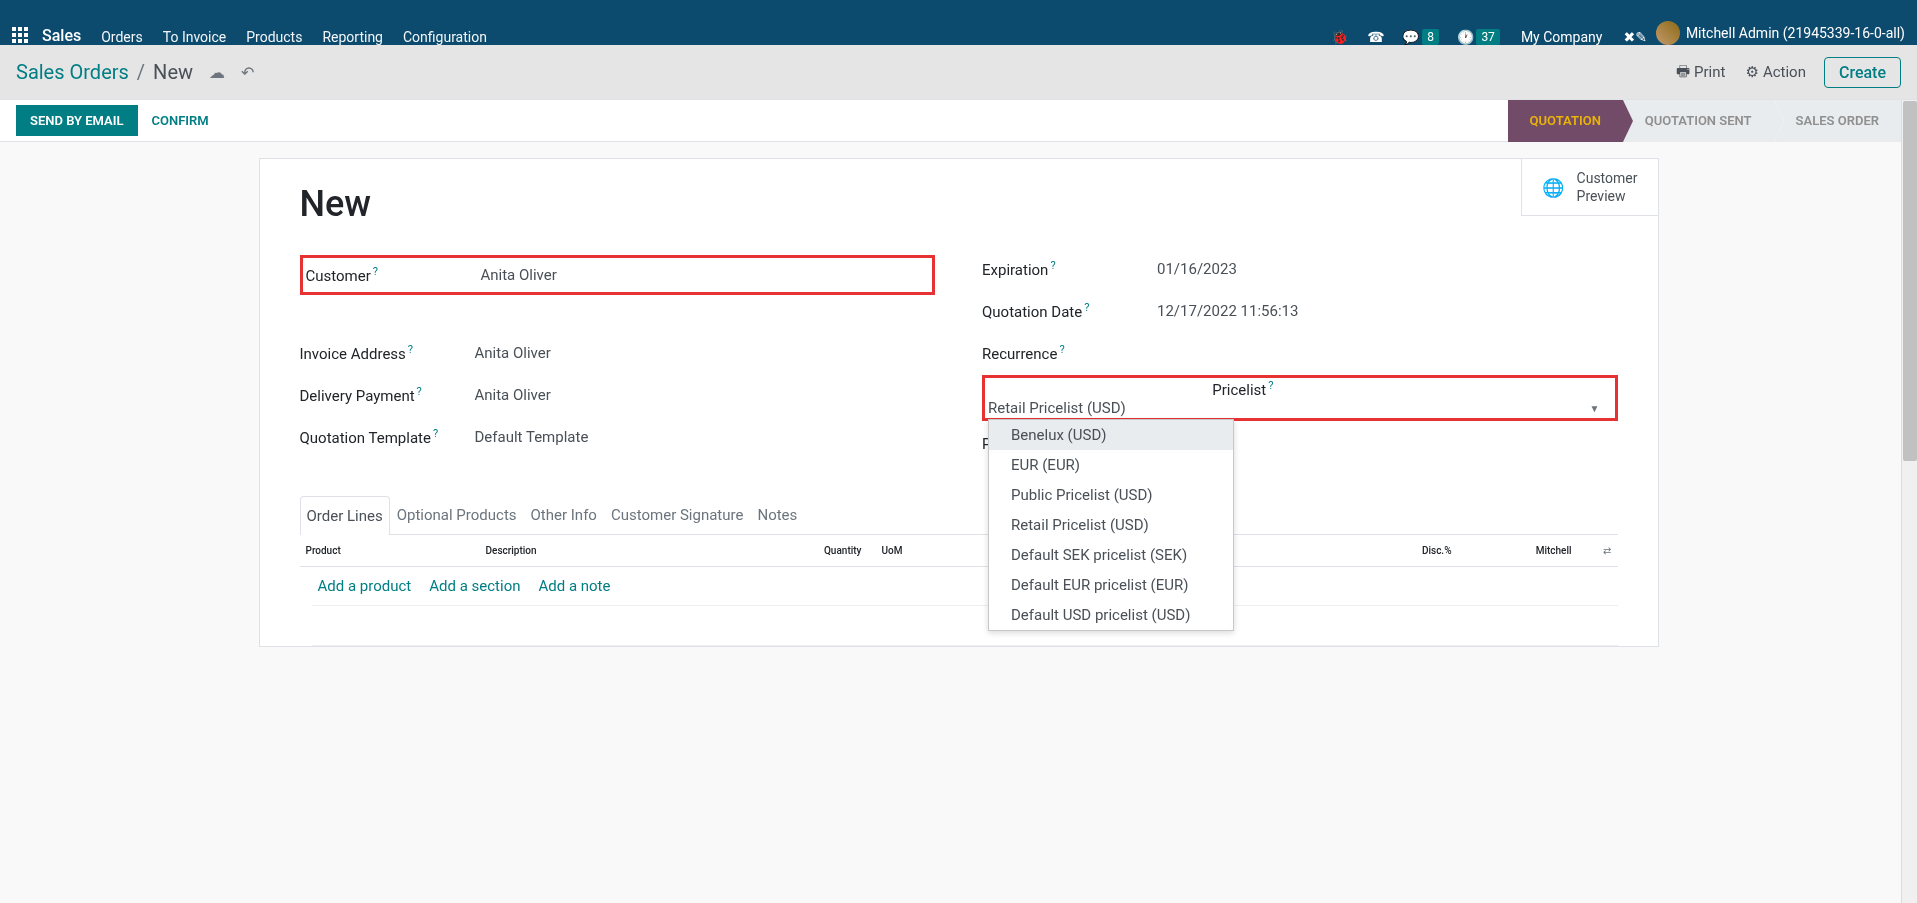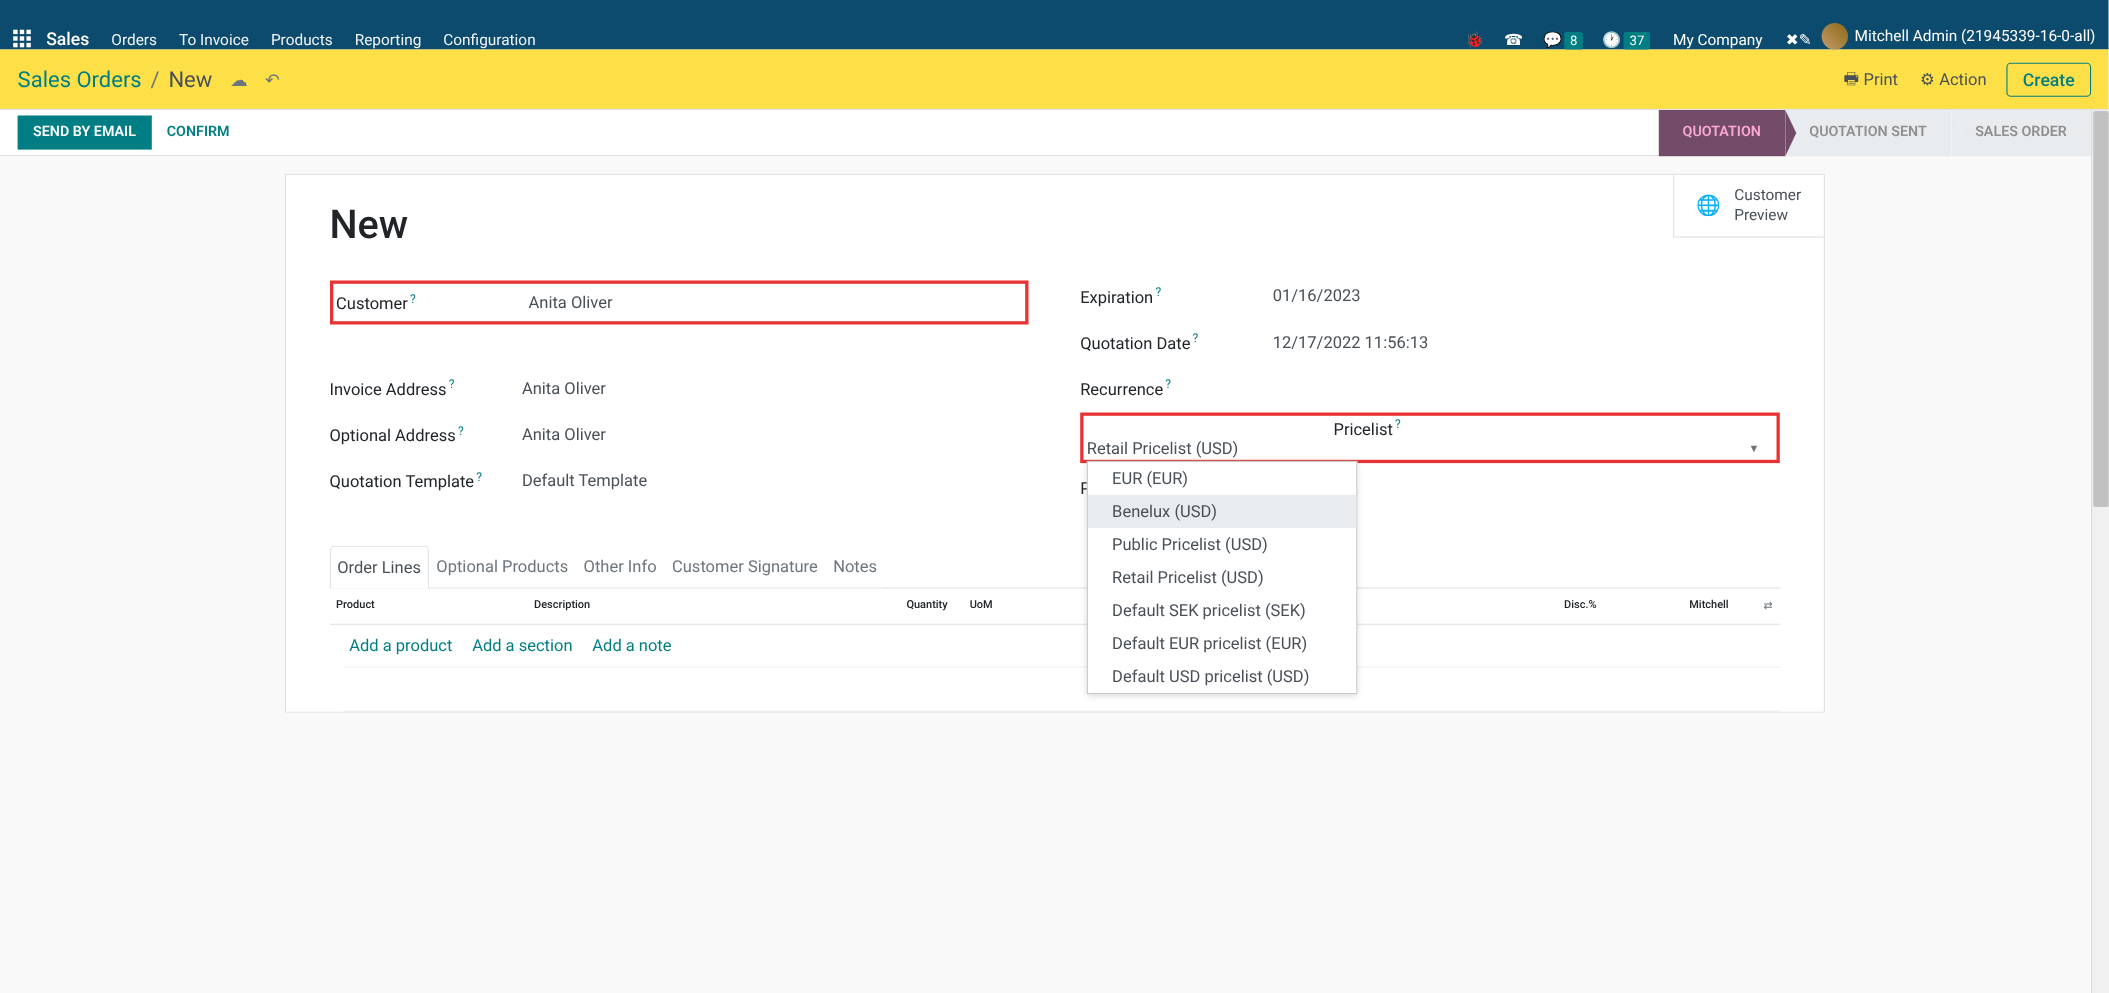--- a/index.html
+++ b/index.html
@@ -19,21 +19,21 @@
 .top-nav .brand { font-weight: 500; font-size: 16px; margin-right: 20px; }
 .top-nav .nav-link { color: #fff; margin-right: 20px; cursor: pointer; opacity: 0.95; }
 .top-nav .spacer { flex: 1; }
 .top-nav .nav-icon { margin: 0 9px; cursor: pointer; display: flex; align-items: center; }
 .top-nav .badge { background: #017E84; color: #fff; padding: 1px 5px; border-radius: 2px; font-size: 12px; margin-left: 2px; }
 .top-nav .company { margin: 0 12px; }
 .top-nav .avatar { width: 24px; height: 24px; border-radius: 50%; background: linear-gradient(45deg, #c49a6c, #8b6914); margin-right: 6px; }
 .top-nav .user { display: flex; align-items: center; }
 
 .breadcrumb-bar {
-  background: #fde047;
+  background: #e5e5e5;
   height: 55px;
   display: flex;
   align-items: center;
   padding: 0 16px;
   border-bottom: 1px solid #dee2e6;
 }
 .breadcrumb-bar .bc-link { color: #017E84; font-size: 20px; cursor: pointer; }
 .breadcrumb-bar .bc-sep { margin: 0 8px; color: #6c757d; font-size: 20px; }
 .breadcrumb-bar .bc-current { color: #495057; font-size: 20px; }
 .breadcrumb-bar .bc-icon { margin-left: 16px; color: #6c757d; cursor: pointer; }
@@ -47,21 +47,21 @@
   display: flex;
   align-items: center;
   padding: 0 16px;
   border-bottom: 1px solid #dee2e6;
 }
 .action-bar .primary-btn { background: #017E84; color: #fff; border: none; padding: 8px 14px; cursor: pointer; font-weight: 600; font-size: 13px; }
 .action-bar .secondary-btn { background: none; border: none; color: #017E84; padding: 8px 14px; cursor: pointer; font-weight: 600; font-size: 13px; }
 .action-bar .spacer { flex: 1; }
 .status-bar { display: flex; align-items: stretch; height: 42px; }
 .status-step { display: flex; align-items: center; padding: 0 22px; color: #8f8f8f; font-size: 13px; font-weight: 600; position: relative; background: #e9ecef; }
-.status-step.active { background: #714B67; color: #f9a8d4; }
+.status-step.active { background: #714B67; color: #eab308; }
 .status-step::after { content: ''; position: absolute; right: -10px; top: 0; border-top: 21px solid transparent; border-bottom: 21px solid transparent; border-left: 10px solid #e9ecef; z-index: 1; }
 .status-step.active::after { border-left-color: #714B67; }
 .status-step::before { content: ''; position: absolute; left: 0; top: 0; border-top: 21px solid transparent; border-bottom: 21px solid transparent; border-left: 10px solid #fff; }
 .status-step:first-child::before { display: none; }
 .status-step:last-child::after { display: none; }
 
 .content-wrap { padding: 0 0 0 0; display: flex; justify-content: center; }
 .form-sheet { background: #fff; border: 1px solid #dee2e6; width: 1400px; margin: 16px 0 0 0; position: relative; }
 .customer-preview { position: absolute; right: 0; top: 0; border-left: 1px solid #dee2e6; border-bottom: 1px solid #dee2e6; padding: 10px 20px; display: flex; align-items: center; gap: 12px; cursor: pointer; color: #495057; }
 .customer-preview .globe { font-size: 18px; }
@@ -188,21 +188,21 @@
           <div class="field-row highlighted-red" style="padding:4px 6px;">
             <div class="field-label"><span>Customer</span><span class="help">?</span></div>
             <div class="field-value">Anita Oliver</div>
           </div>
           <div style="height:36px"></div>
           <div class="field-row">
             <div class="field-label"><span>Invoice Address</span><span class="help">?</span></div>
             <div class="field-value">Anita Oliver</div>
           </div>
           <div class="field-row">
-            <div class="field-label"><span>Optional Address</span><span class="help">?</span></div>
+            <div class="field-label"><span>Delivery Payment</span><span class="help">?</span></div>
             <div class="field-value">Anita Oliver</div>
           </div>
           <div class="field-row">
             <div class="field-label"><span>Quotation Template</span><span class="help">?</span></div>
             <div class="field-value">Default Template</div>
           </div>
         </div>
 
         <div class="form-col">
           <div class="field-row">
@@ -216,22 +216,22 @@
           <div class="field-row">
             <div class="field-label"><span>Recurrence</span><span class="help">?</span></div>
             <div class="field-value"></div>
           </div>
           <div class="field-row highlighted-red" style="padding:4px 6px; position:relative;flex-direction:column;">
             <div class="field-label"><span>Pricelist</span><span class="help">?</span></div>
             <div class="field-value pricelist-field">
               <span>Retail Pricelist (USD)</span>
               <span class="caret">▼</span>
               <div class="dropdown">
+                <div class="dropdown-item hovered">Benelux (USD)</div>
                 <div class="dropdown-item">EUR (EUR)</div>
-                <div class="dropdown-item hovered">Benelux (USD)</div>
                 <div class="dropdown-item">Public Pricelist (USD)</div>
                 <div class="dropdown-item">Retail Pricelist (USD)</div>
                 <div class="dropdown-item">Default SEK pricelist (SEK)</div>
                 <div class="dropdown-item">Default EUR pricelist (EUR)</div>
                 <div class="dropdown-item">Default USD pricelist (USD)</div>
               </div>
             </div>
           </div>
           <div class="field-row">
             <div class="field-label"><span>Payment Terms</span><span class="help">?</span></div>

